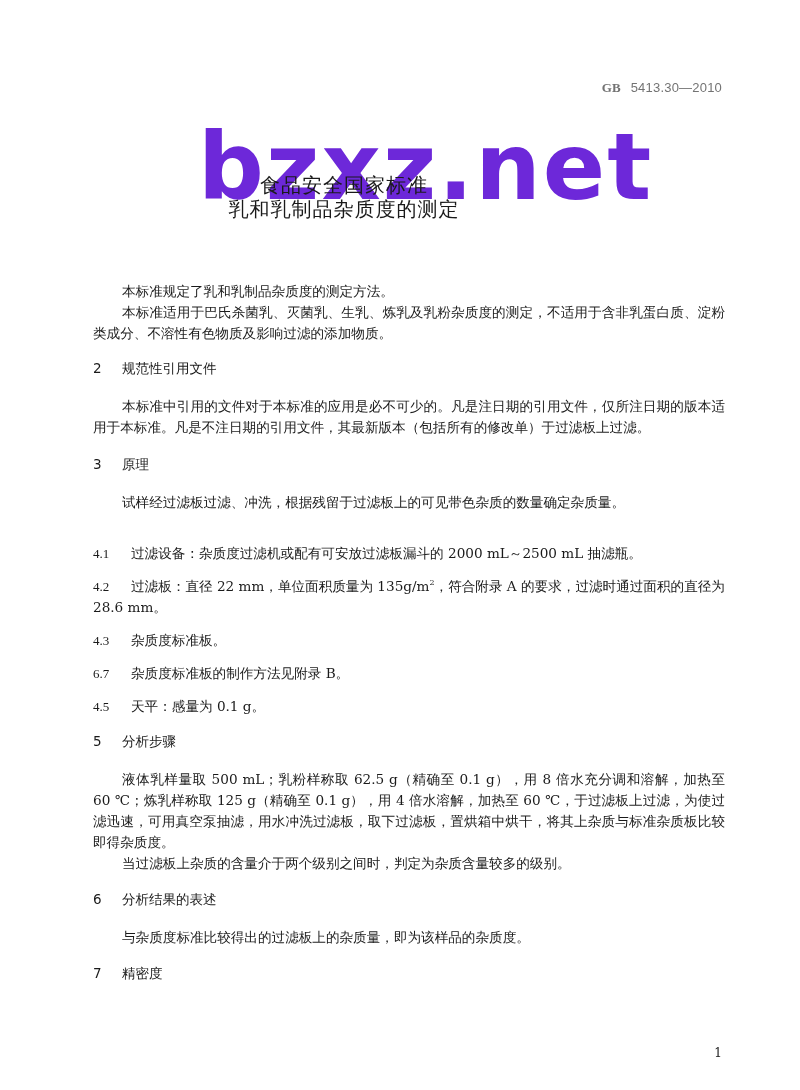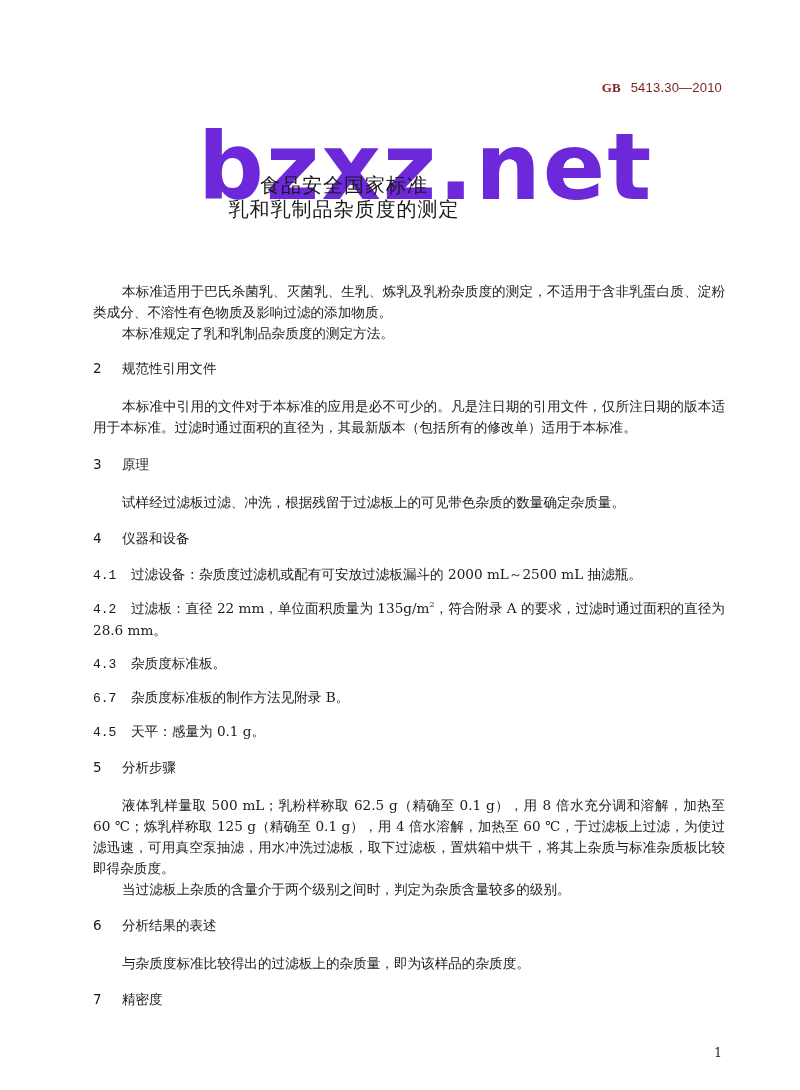--- a/index.html
+++ b/index.html
@@ -1,35 +1,35 @@
 <!DOCTYPE html>
 <html><head>
 <meta charset="utf-8">
 <style>
   html, body { margin: 0; padding: 0; background: #ffffff; }
   body { width: 800px; height: 1090px; position: relative; overflow: hidden;
          font-family: "DejaVu Serif", "Liberation Serif", serif; color: #1a1a1a; }
   .page { position: absolute; left: 0; top: 0; width: 800px; height: 1090px; }
-  .std-code { position: absolute; top: 80px; right: 78px; font-size: 13px; color: #7f1d1d;
+  .std-code { position: absolute; top: 80px; right: 78px; font-size: 13px; color: #737373;
               font-family: "Liberation Sans", "DejaVu Sans", sans-serif; letter-spacing: 0.2px; text-align: center; }
   .std-code .gb { font-family: "Liberation Serif", serif; font-weight: bold; margin-right: 6px; }
   .watermark { position: absolute; left: 198px; top: 122px; font-size: 92px; font-weight: bold;
                color: #6d28d9; font-family: "DejaVu Sans", "Liberation Sans", sans-serif;
                letter-spacing: 2px; line-height: 1; z-index: 0; user-select: none; }
   .title1, .title2 { position: absolute; left: 0; width: 688px; text-align: center;
                      font-family: "DejaVu Sans", "Liberation Sans", sans-serif; z-index: 1; color: #1a1a1a; }
   .title1 { top: 172px; font-size: 20px; letter-spacing: 1px; }
   .title2 { top: 196px; font-size: 20px; letter-spacing: 1px; }
   .content { position: absolute; left: 93px; top: 262px; width: 632px; font-size: 13.6px; line-height: 21px; }
   .h { font-family: "DejaVu Sans", "Liberation Sans", sans-serif; font-size: 13.5px; margin: 0; height: 21px; }
   .h .num { display: inline-block; width: 29px; }
   .p { margin: 0; text-align: justify; }
   .p.indent { text-indent: 29px; }
   .sub { margin: 0; }
-  .sub .num { display: inline-block; width: 38px; font-family: Liberation Mono, monospace; font-size: 13px; }
+  .sub .num { display: inline-block; width: 38px; font-family: Liberation Serif, serif; font-size: 13px; }
   sup { font-size: 8px; vertical-align: super; line-height: 0; }
   .page-num { position: absolute; right: 78px; top: 1046px; font-size: 12px; color: #222; }
 </style>
 </head>
 <body>
 
 <div class="page">
 
   <div class="std-code">
     <span class="gb">GB</span>
@@ -37,41 +37,38 @@
   </div>
 
   <div class="watermark">bzxz.net</div>
 
   <div class="title1">食品安全国家标准</div>
   <div class="title2">乳和乳制品杂质度的测定</div>
 
   <div class="content">
 
     <div style="height:19px"></div>
+    <p class="p indent">本标准规定了乳和乳制品杂质度的测定方法。</p>
     <p class="p indent">本标准适用于巴氏杀菌乳、灭菌乳、生乳、炼乳及乳粉杂质度的测定，不适用于含非乳蛋白质、淀粉类成分、不溶性有色物质及影响过滤的添加物质。</p>
-    <p class="p indent">本标准规定了乳和乳制品杂质度的测定方法。</p>
     <div style="height:14px"></div>
 
     <div class="h">
       <span class="num">2</span><span>规范性引用文件</span>
     </div>
     <div style="height:17px"></div>
-    <p class="p indent">本标准中引用的文件对于本标准的应用是必不可少的。凡是注日期的引用文件，仅所注日期的版本适用于本标准。过滤时通过面积的直径为，其最新版本（包括所有的修改单）适用于本标准。</p>
+    <p class="p indent">本标准中引用的文件对于本标准的应用是必不可少的。凡是注日期的引用文件，仅所注日期的版本适用于本标准。凡是不注日期的引用文件，其最新版本（包括所有的修改单）于过滤板上过滤。</p>
     <div style="height:16px"></div>
 
     <div class="h">
       <span class="num">3</span><span>原理</span>
     </div>
     <div style="height:17px"></div>
     <p class="p indent">试样经过滤板过滤、冲洗，根据残留于过滤板上的可见带色杂质的数量确定杂质量。</p>
     <div style="height:15px"></div>
 
-    <div class="h">
-      <span class="num">4</span><span>仪器和设备</span>
-    </div>
     <div style="height:15px"></div>
     <p class="sub">
       <span class="num">4.1</span><span>过滤设备：杂质度过滤机或配有可安放过滤板漏斗的 2000 mL～2500 mL 抽滤瓶。</span>
     </p>
     <div style="height:12px"></div>
     <p class="sub">
       <span class="num">4.2</span><span>过滤板：直径 22 mm，单位面积质量为 135g/m</span><sup>2</sup><span>，符合附录 A 的要求，过滤时通过面积的直径为 28.6 mm。</span>
     </p>
     <div style="height:12px"></div>
     <p class="sub">

